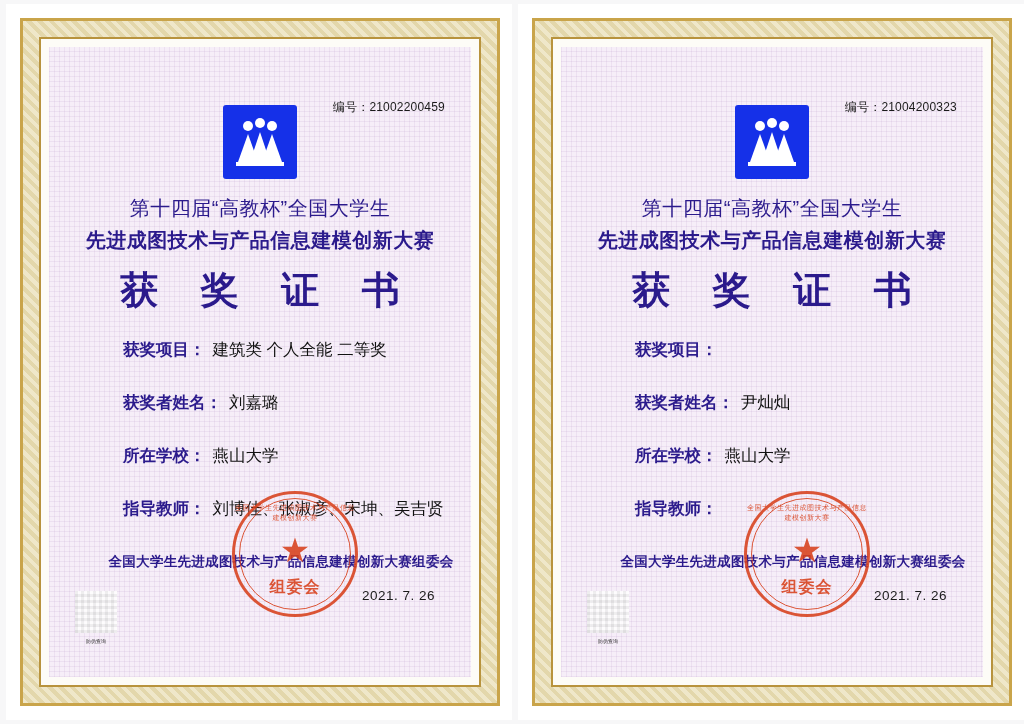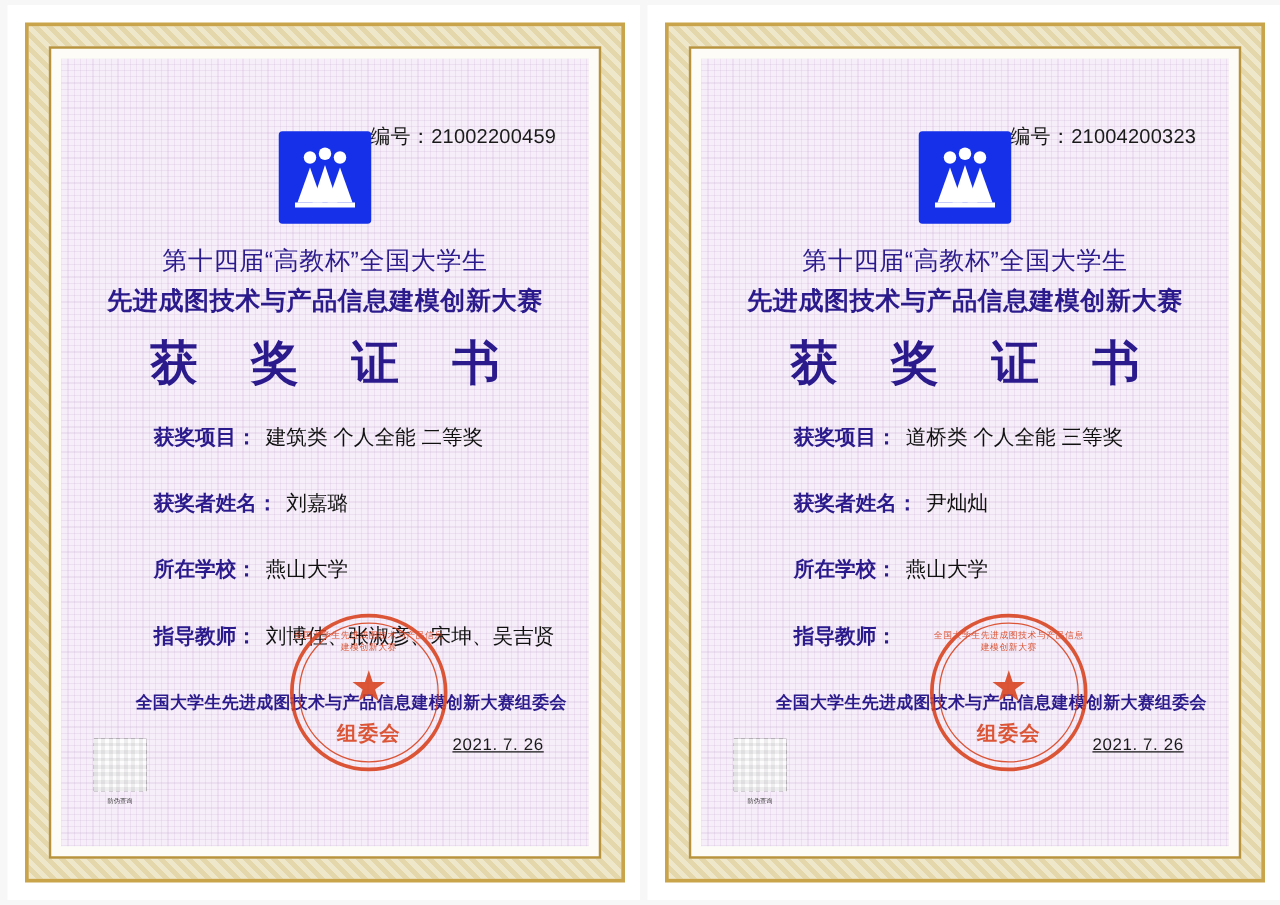--- a/index.html
+++ b/index.html
@@ -56,21 +56,21 @@
       repeating-linear-gradient(90deg, rgba(170,130,190,0.13) 0px, rgba(170,130,190,0.13) 1px, rgba(255,255,255,0) 1px, rgba(255,255,255,0) 5px),
       #f6eef8;
     box-sizing: border-box;
     overflow: hidden;
   }
 
   .serial {
     position: absolute;
     top: 52px;
     right: 26px;
-    font-size: 16px;
+    font-size: 12px;
     color: #1a1a1a;
     letter-spacing: 0.2px;
     white-space: nowrap;
   }
 
   .logo {
     position: absolute;
     top: 58px;
     left: 50%;
     transform: translateX(-50%);
@@ -159,21 +159,20 @@
     letter-spacing: 0.3px;
     padding-left: 42px;
   }
   .date {
     position: absolute;
     bottom: 74px;
     right: 36px;
     font-size: 13.5px;
     color: #1a1a1a;
     letter-spacing: 0.5px;
-    text-decoration: underline;
   }
 
   
   .seal {
     position: absolute;
     bottom: 60px;
     left: 50%;
     transform: translateX(-28px);
     width: 120px;
     height: 120px;
@@ -336,21 +335,20 @@
           </div>
 
           <div class="title1">第十四届“高教杯”全国大学生</div>
           <div class="title2">先进成图技术与产品信息建模创新大赛</div>
           <div class="bigtitle">获 奖 证 书</div>
 
           <div class="fields">
             <div class="field-row">
               <span class="field-label">获奖项目</span>
               <span class="field-colon">：</span>
-              <span class="field-value">道桥类 个人全能 三等奖</span>
             </div>
             <div class="field-row">
               <span class="field-label">获奖者姓名</span>
               <span class="field-colon">：</span>
               <span class="field-value">尹灿灿</span>
             </div>
             <div class="field-row">
               <span class="field-label">所在学校</span>
               <span class="field-colon">：</span>
               <span class="field-value">燕山大学</span>

